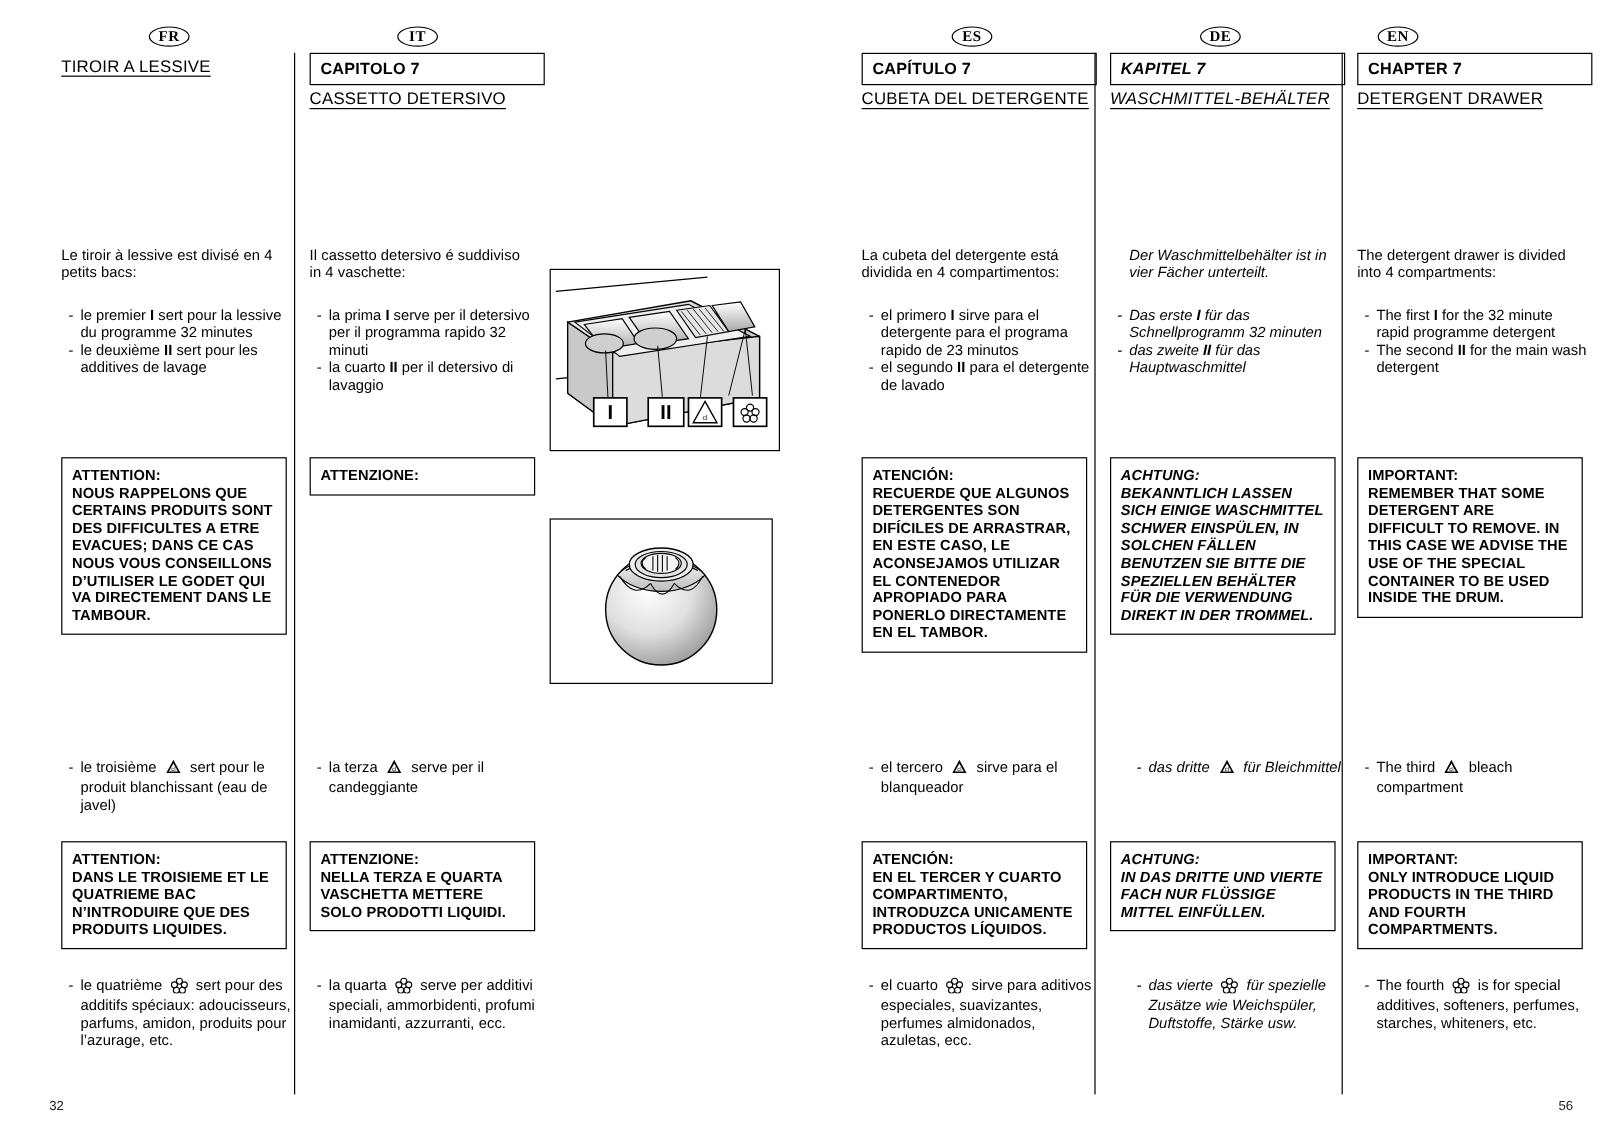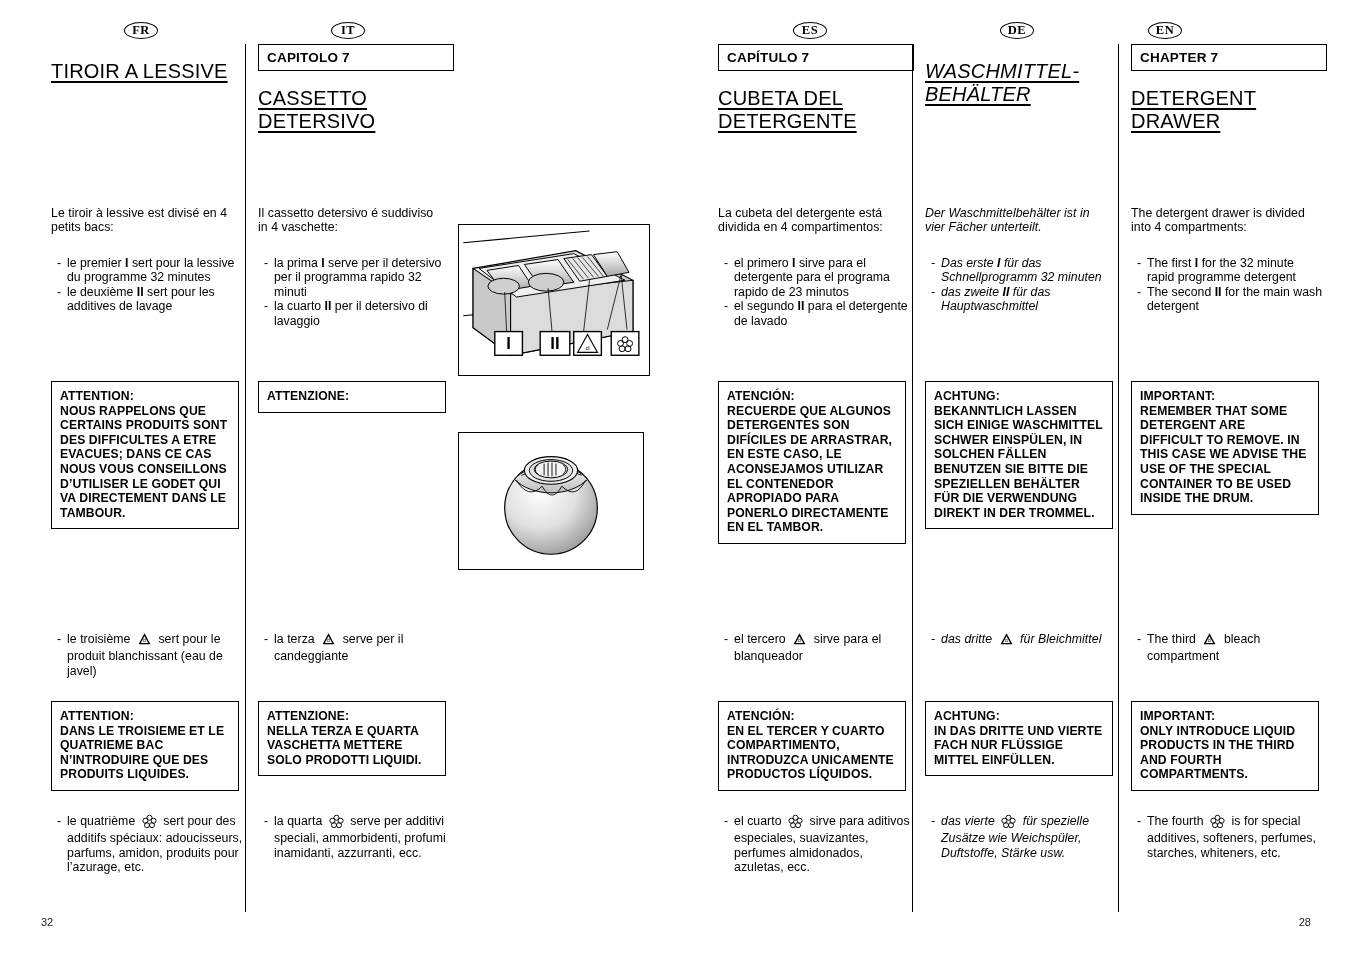--- a/index.html
+++ b/index.html
@@ -67,36 +67,36 @@
     align-items: center;
     padding-left: 8px;
     box-sizing: border-box;
     font-size: 13.5px;
     font-weight: bold;
     letter-spacing: .2px;
   }
   .chapter-box.ital { font-style: italic; }
 
   .section-title {
-    margin-top: 16px;
-    font-size: 20px;
+    margin-top: 0;
+    font-size: 14px;
     line-height: 23px;
     letter-spacing: .2px;
     text-decoration: underline;
     text-underline-offset: 3px;
     display: inline-block;
   }
   .section-title.ital { font-style: italic; font-weight: 500; }
 
   .body-text {
     font-size: 12.3px;
     line-height: 14.4px;
     letter-spacing: .05px;
   }
-  .body-text.ital { font-style: italic; }
+  .body-text.ital { font-style: italic; margin-left: 16px; }
 
   .intro { position: absolute; left: 0; top: 162px; width: 188px; }
 
   .bullets { position: absolute; left: 0; top: 212px; width: 192px; }
   .bullet {
     display: flex;
     font-size: 12.3px;
     line-height: 14.4px;
     margin-bottom: 0px;
   }
@@ -109,21 +109,21 @@
   .warn {
     position: absolute;
     border: 1.8px solid #000;
     box-sizing: border-box;
     padding: 7px 8px 8px 8px;
     font-size: 12.2px;
     line-height: 14.6px;
     font-weight: bold;
     letter-spacing: .1px;
   }
-  .warn.ital { }
+  .warn.ital { font-style: italic; }
 
   .warn-a { left: 0; top: 337px; width: 188px; }
   .warn-b { left: 0; top: 657px; width: 188px; }
 
   
   .third { position: absolute; left: 0; top: 588px; width: 192px; }
   .fourth { position: absolute; left: 0; top: 770px; width: 192px; }
 
   .inline-icon {
     display: inline-block;
@@ -434,20 +434,21 @@
                   <circle cx="10.7" cy="12" r="2.7"></circle>
                 </g>
               </svg>
           </span>
           <span>sirve para aditivos especiales, suavizantes, perfumes almidonados, azuletas, ecc.</span></span>
       </div>
     </div>
   </div>
 
   <div class="col divider-left" style="left:925px;">
+    <div class="chapter-box ital">KAPITEL 7</div>
     <div class="section-title ital">WASCHMITTEL-BEHÄLTER</div>
     <div class="intro body-text ital">Der Waschmittelbehälter ist in vier Fächer unterteilt.</div>
     <div class="bullets ital">
       <div class="bullet ital">
         <span class="dash">-</span>
         <span class="btxt"><span>Das erste </span><b>I</b><span> für das Schnellprogramm 32 minuten</span></span>
       </div>
       <div class="bullet ital">
         <span class="dash">-</span>
         <span class="btxt"><span>das zweite </span><b>II</b><span> für das Hauptwaschmittel</span></span>
@@ -545,15 +546,15 @@
                   <circle cx="10.7" cy="12" r="2.7"></circle>
                 </g>
               </svg>
           </span>
           <span>is for special additives, softeners, perfumes, starches, whiteners, etc.</span></span>
       </div>
     </div>
   </div>
 
   <div class="pagenum left">32</div>
-  <div class="pagenum right">28</div>
+  <div class="pagenum right">56</div>
 
 </div>
 
 </body></html>

